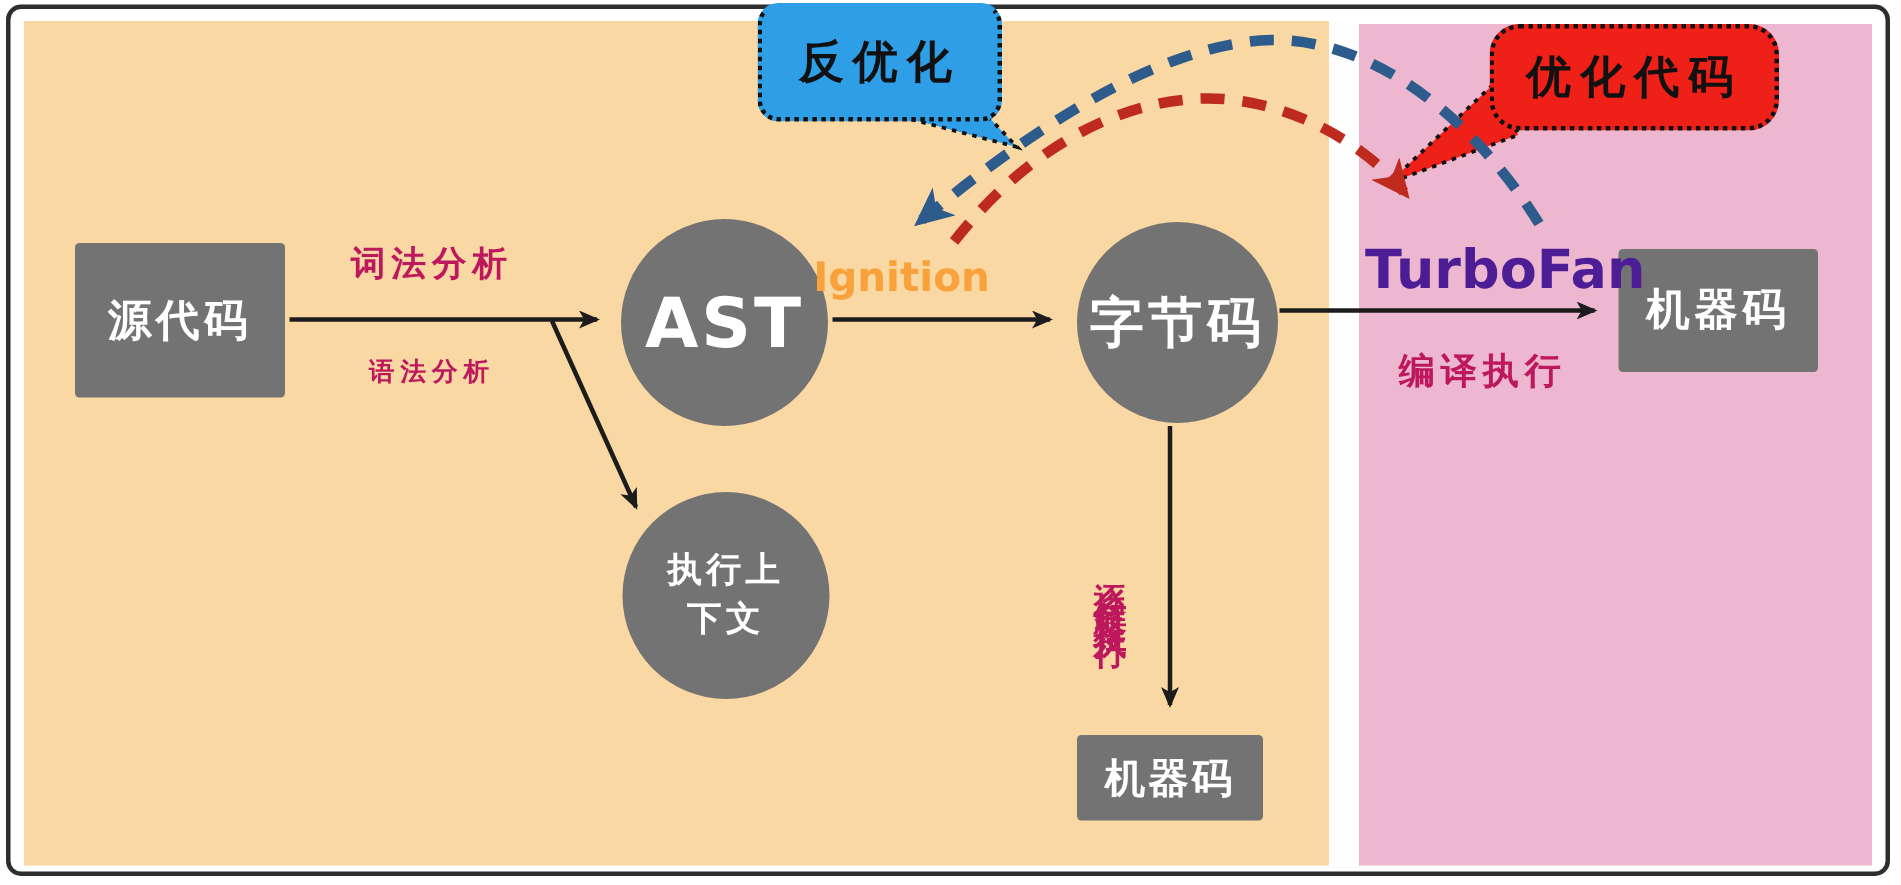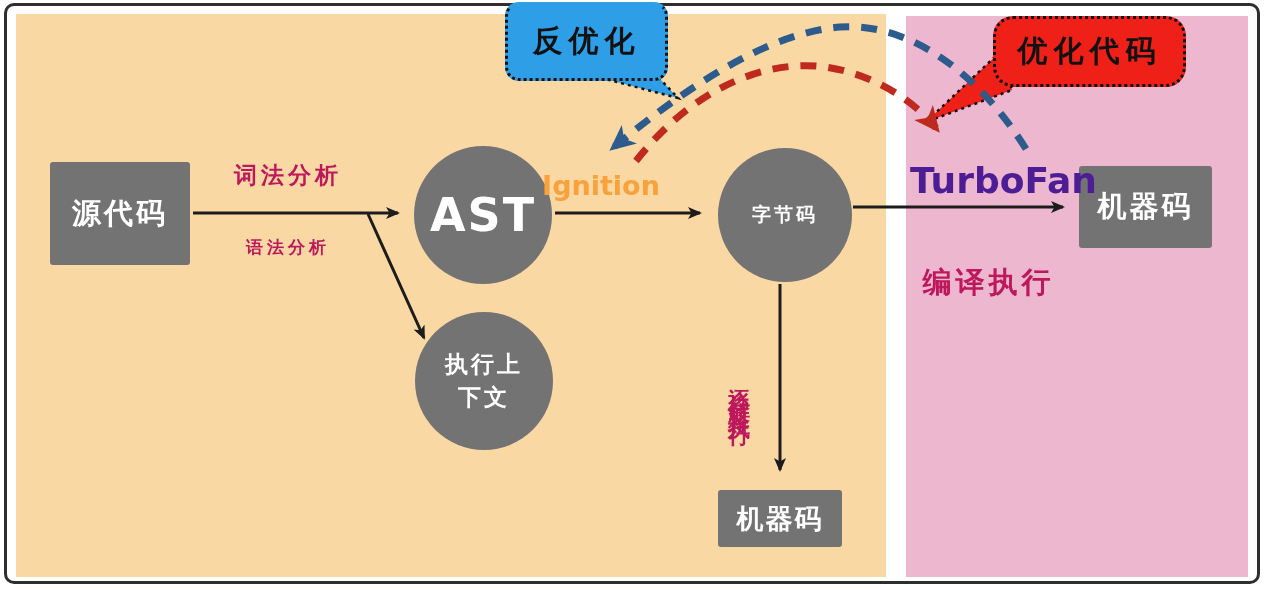--- a/index.html
+++ b/index.html
@@ -17,29 +17,29 @@
   .panel.pink   { left: 906px; top: 16px; width: 342px; height: 561px; background: #edb7d0; }
   svg.overlay { position: absolute; left: 0; top: 0; width: 1267px; height: 590px; z-index: 2; }
   .node { position: absolute; z-index: 3; display: flex; align-items: center; justify-content: center;
           background: #737373; color: #ffffff; text-align: center; }
   .rect-node { border-radius: 3px; }
   .circle-node { border-radius: 50%; flex-direction: column; }
   .lbl { position: absolute; z-index: 3; color: #be185d; text-align: center;
          font-weight: bold; letter-spacing: 4px; }
   #source-code   { left: 50px;  top: 162px; width: 140px; height: 103px; font-size: 29px; font-weight: bold; letter-spacing: 3px; }
   #ast           { left: 414px; top: 146px; width: 138px; height: 138px; font-size: 46px; font-weight: bold; letter-spacing: 2px; }
-  #exec-context  { left: 415px; top: 312px; width: 138px; height: 138px; font-size: 23px; font-weight: bold; line-height: 1.45; letter-spacing: 3px; }
-  #bytecode      { left: 718px; top: 148px; width: 134px; height: 134px; font-size: 19px; font-weight: bold; letter-spacing: 3px; }
+  #exec-context  { left: 415px; top: 328px; width: 138px; height: 138px; font-size: 23px; font-weight: bold; line-height: 1.45; letter-spacing: 3px; }
+  #bytecode      { left: 718px; top: 148px; width: 134px; height: 134px; font-size: 36px; font-weight: bold; letter-spacing: 3px; }
   #machine-code-bottom { left: 718px; top: 490px; width: 124px; height: 57px; font-size: 27px; font-weight: bold; letter-spacing: 2px; }
   #machine-code-right  { left: 1079px; top: 166px; width: 133px; height: 82px; font-size: 29px; font-weight: bold; letter-spacing: 3px; }
   #lexical  { left: 213px; top: 160px; width: 150px; font-size: 23px; }
   #syntax   { left: 213px; top: 236px; width: 150px; font-size: 17px; }
   #ignition { left: 536px; top: 170px; width: 130px; font-size: 27px; color: #f9a13a; letter-spacing: 0; font-weight: bold; }
   #turbofan { left: 910px; top: 160px; width: 150px; font-size: 36px; color: #4c1d95; letter-spacing: 0; font-weight: bold; }
-  #compile-exec { left: 916px; top: 231px; width: 145px; font-size: 29px; margin-top: 32px; }
+  #compile-exec { left: 916px; top: 231px; width: 145px; font-size: 24px; }
   #interpret-exec {
     left: 724px; top: 292px; height: 200px; font-size: 22px;
     writing-mode: vertical-rl; text-orientation: upright; letter-spacing: 7px;
   }
   .callout { position: absolute; z-index: 4; display: flex; align-items: center; justify-content: center;
              border: 3px dotted #111111; color: #111111; font-weight: bold; font-size: 30px; letter-spacing: 6px; }
   #callout-deopt { left: 505px; top: 2px;  width: 163px; height: 79px; background: #2e9ee7; border-radius: 14px; border-top-color: transparent; }
   #callout-opt   { left: 993px; top: 16px; width: 193px; height: 71px; background: #ee2018; border-radius: 20px; }
 </style>
 </head>

